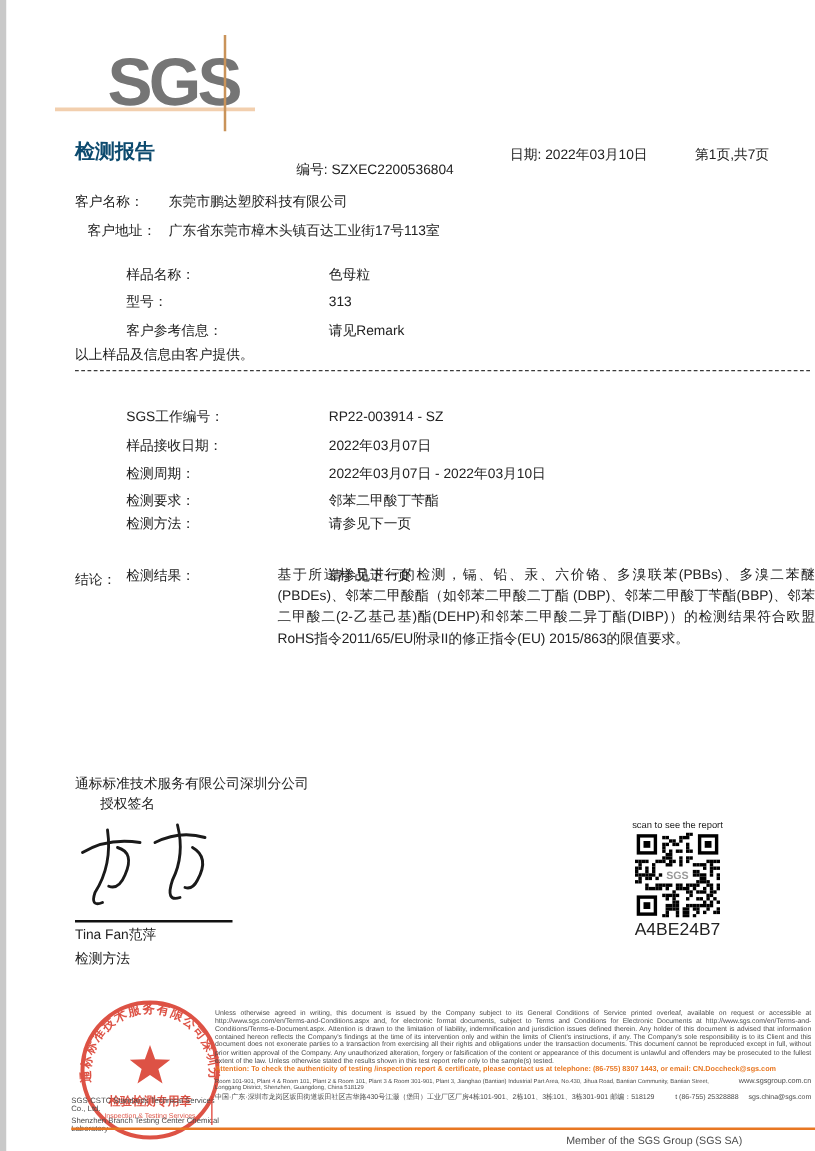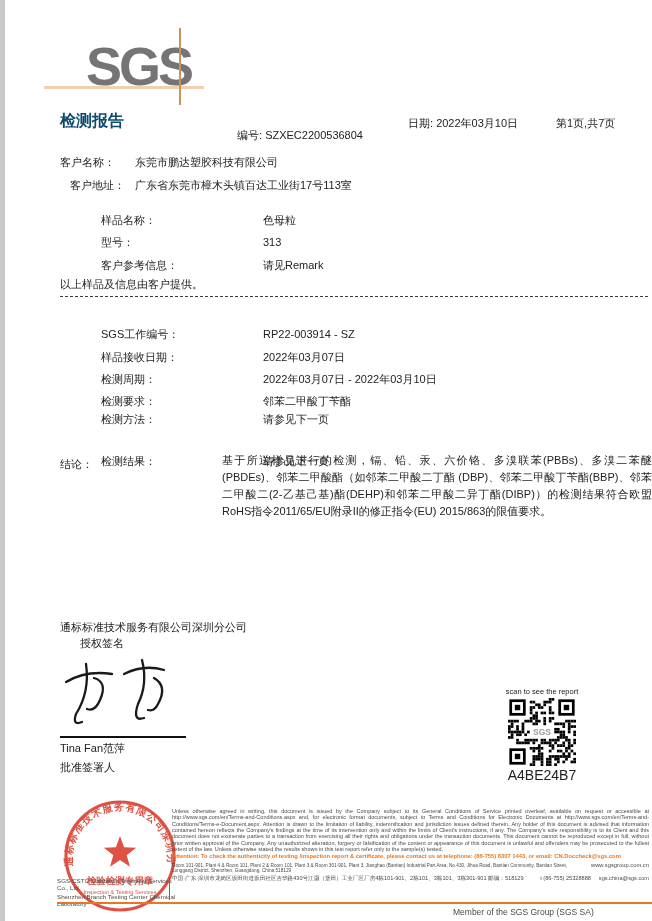--- a/index.html
+++ b/index.html
@@ -29,21 +29,21 @@
   .dashed-sep { left:60px; top:296px; width:588px; height:0; border-top:1px dashed #3a3a3a; }
 
   .conclusion-par { left:222px; top:452px; width:430px; font-size:11px; line-height:17px;
                     color:#222; text-align:justify; white-space:normal; }
 
   .sig-line { left:60px; top:736px; width:126px; height:0; border-top:2px solid #111; }
   .sig-svg { left:62px; top:652px; }
   .sig-svg path { fill:none; stroke:#1a1a1a; stroke-width:2.3; stroke-linecap:round; }
 
   .qr-block { left:494px; top:655px; width:96px; text-align:center; }
-  .qr-caption { font-size:7.5px; color:#222;margin-top:32px; }
+  .qr-caption { font-size:7.5px; color:#222; }
   .qr-id { font-size:14px; color:#222; margin-top:1px; }
   #qr-svg { display:block; margin:2px auto 0; background:#fff; }
 
   
   .footer-text { left:172px; top:808px; width:477px; }
   .disclaimer { font-size:5.5px; line-height:6.35px; color:#4a4a4a; text-align:justify; }
   .attention { font-size:5.8px; line-height:6.4px; color:#e87722; font-weight:bold; margin-top:1px; }
   .addr-row { display:flex; justify-content:space-between; align-items:baseline; margin-top:2px; }
   .addr-en { font-size:4.7px; color:#4a4a4a; flex:1; }
   .website { font-size:5.8px; color:#4a4a4a; margin-left:4px; white-space:nowrap; }
@@ -120,21 +120,21 @@
 <svg class="abs sig-svg" width="130" height="82" viewBox="0 0 130 82">
   <path d="M4 30 Q24 18 50 22"></path>
   <path d="M24 12 Q28 40 14 62 Q10 74 20 70"></path>
   <path d="M32 26 Q46 30 38 48 Q33 60 25 57"></path>
   <path d="M62 22 Q82 12 102 18"></path>
   <path d="M80 8 Q86 32 76 52 Q70 70 82 66"></path>
   <path d="M92 26 Q106 34 96 52 Q92 60 86 58"></path>
 </svg>
 <div class="abs sig-line"></div>
 <div class="kv" style="top:741px;">Tina Fan范萍</div>
-<div class="kv" style="top:760px;">批准签署人</div>
+<div class="kv" style="top:760px;">检测方法</div>
 
 <div class="abs qr-block">
   <div class="qr-caption">scan to see the report</div>
   <svg id="qr-svg" width="68" height="68" viewBox="0 0 68 68">
       <g fill="#000">
         <rect x="40.80" y="0.00" width="2.72" height="2.72"></rect>
         <rect x="43.52" y="0.00" width="2.72" height="2.72"></rect>
         <rect x="21.76" y="2.72" width="2.72" height="2.72"></rect>
         <rect x="24.48" y="2.72" width="2.72" height="2.72"></rect>
         <rect x="35.36" y="2.72" width="2.72" height="2.72"></rect>

